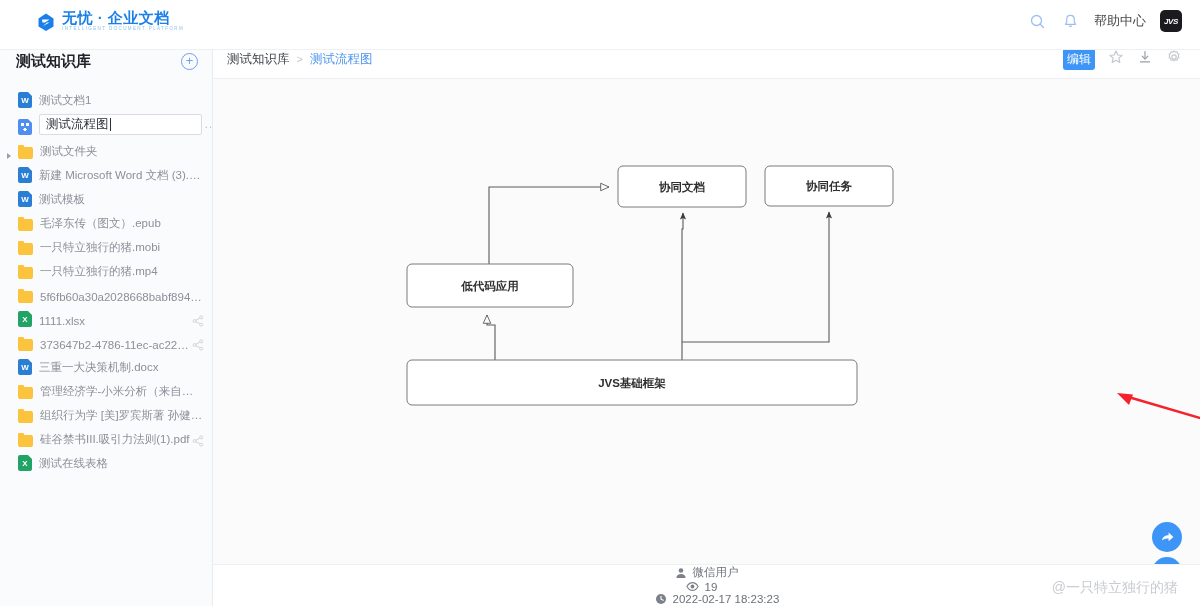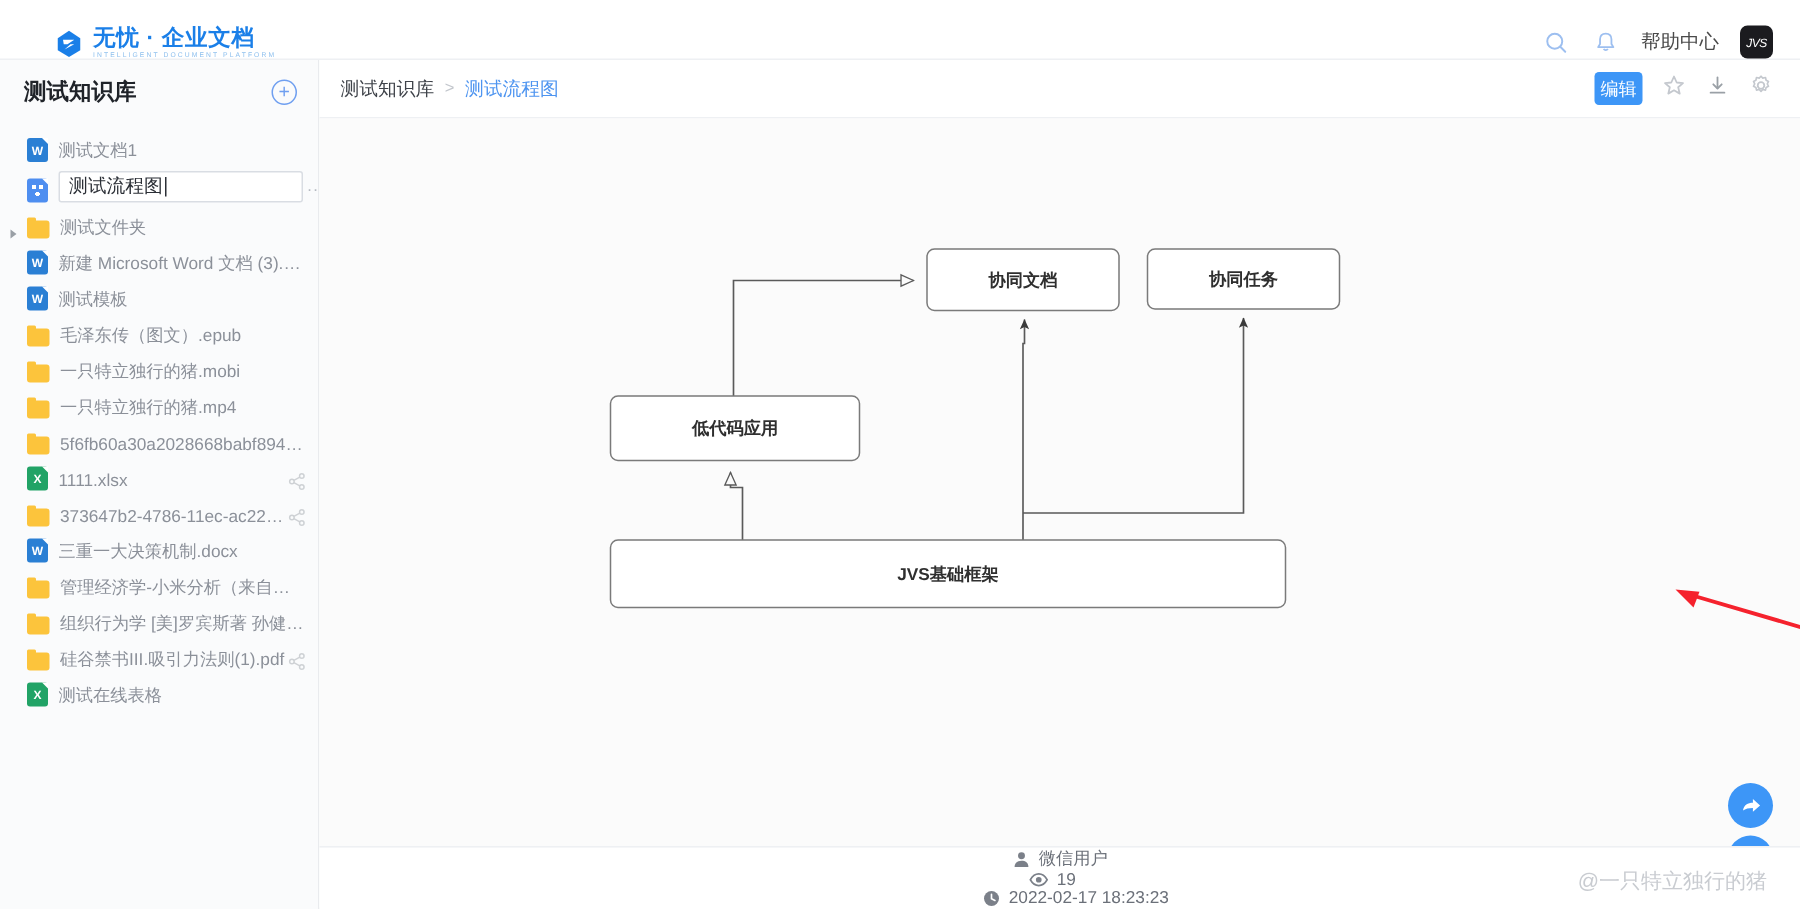--- a/index.html
+++ b/index.html
@@ -5,23 +5,23 @@
   * { margin:0; padding:0; box-sizing:border-box; }
   html,body { width:1200px; height:606px; overflow:hidden; }
   body {
     font-family:"Liberation Sans","DejaVu Sans",sans-serif;
     background:#ffffff; color:#333;
     -webkit-font-smoothing:antialiased;
   }
 
   
   .topbar {
-    position:absolute; left:0; top:0; width:1200px; height:40px;
+    position:absolute; left:0; top:10px; width:1200px; height:40px;
     background:#ffffff; border-bottom:1px solid #eef0f3;
-    display:flex; align-items:flex-end; z-index:30;
+    display:flex; align-items:flex-start; z-index:30;
   }
   .logo-wrap { display:flex; align-items:flex-end; margin-left:36px; gap:6px; }
   .logo-mark {
     width:20px; height:20px; position:relative; flex:none;
   }
   .logo-text-col { display:flex; flex-direction:column; line-height:1; }
   .logo-text {
     font-size:15px; font-weight:bold; color:#1a7fe8;
     letter-spacing:.5px; white-space:nowrap;
   }
@@ -33,21 +33,21 @@
     margin-left:auto; margin-right:18px; display:flex;
     align-items:center; gap:14px;
   }
   .circ-icon {
     width:19px; height:19px; border-radius:50%;
     display:flex; align-items:center; justify-content:center;
   }
   .help-text { font-size:13px; color:#4a4a4a; white-space:nowrap; }
   .avatar {
     width:22px; height:22px; border-radius:5px; background:#1b1b1f;
-    color:#fff; font-size:8px; font-weight:normal; font-style:italic;
+    color:#fff; font-size:8px; font-weight:bold; font-style:italic;
     display:flex; align-items:center; justify-content:center;
     letter-spacing:-.3px;
   }
 
   
   .sidebar {
     position:absolute; left:0; top:40px; width:213px; height:566px;
     background:#fafbfc; border-right:1px solid #e9ebee; overflow:hidden;
   }
   .sb-head {

